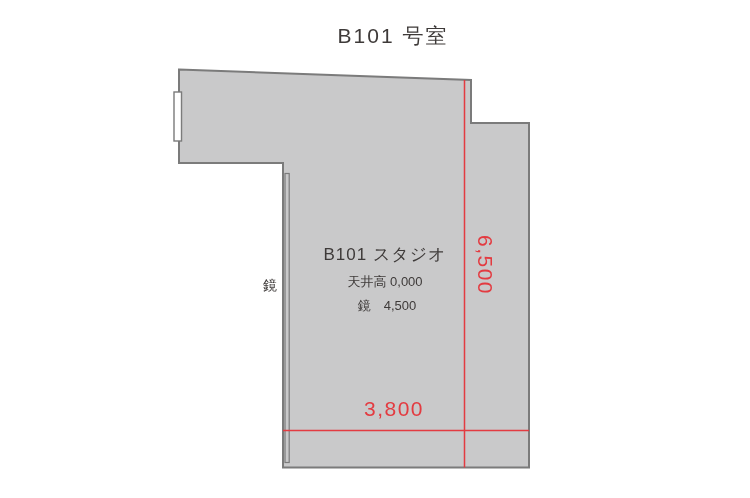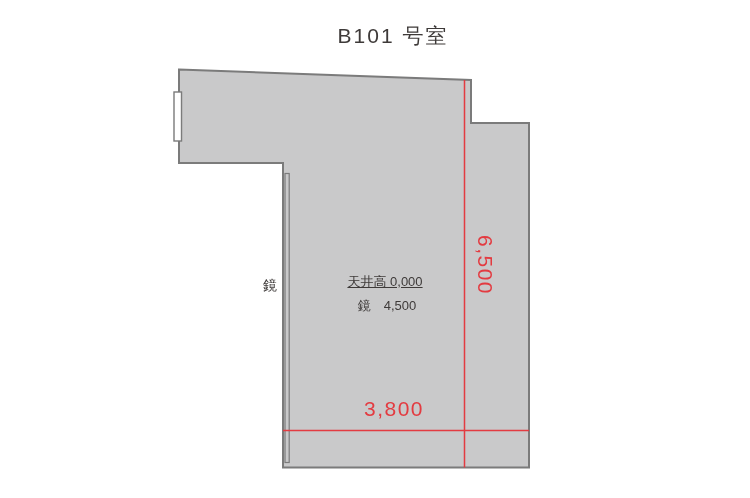--- a/index.html
+++ b/index.html
@@ -55,21 +55,20 @@
   .room-name {
     left: 385px;
     top: 254px;
     font-size: 17px;
     letter-spacing: 1px;
   }
   .spec-line1 {
     left: 385px;
     top: 282px;
     font-size: 13px;
-    text-decoration: underline;
   }
   .spec-line2 {
     left: 387px;
     top: 306px;
     font-size: 13px;
   }
   .mirror-side {
     left: 270px;
     top: 286px;
     font-size: 14px;
@@ -101,20 +100,21 @@
     <rect class="door" x="174" y="92" width="7.5" height="49"></rect>
 
     <rect class="mirror" x="285" y="173.5" width="4.2" height="289"></rect>
 
     <line class="dim-line" x1="464.5" y1="80" x2="464.5" y2="467.5" stroke="#e33b41"></line>
     <line class="dim-line" x1="283" y1="430.5" x2="529" y2="430.5" stroke="#e33b41"></line>
   </svg>
 
   <div class="txt page-title">B101 号室</div>
 
+  <div class="txt room-name">B101 スタジオ</div>
 
   <div class="txt spec-line1">天井高 0,000</div>
 
   <div class="txt spec-line2">鏡　4,500</div>
 
   <div class="txt mirror-side">鏡</div>
 
   <div class="txt dim-text dim-height">6,500</div>
 
   <div class="txt dim-text dim-width">3,800</div>

